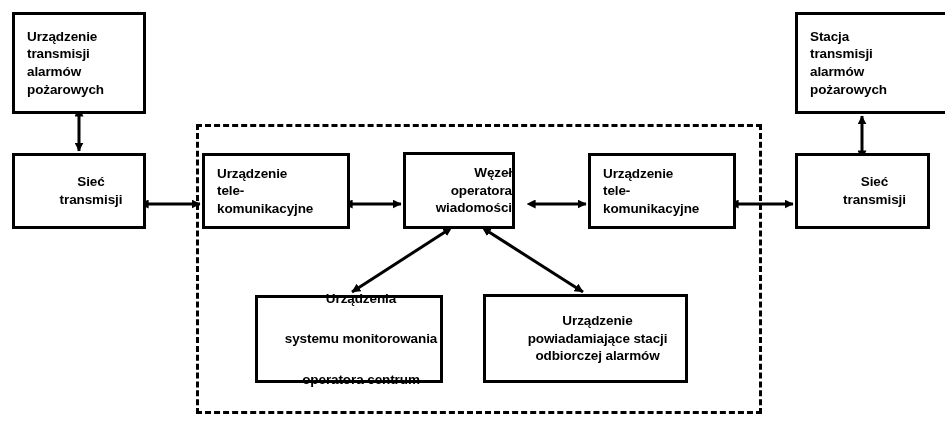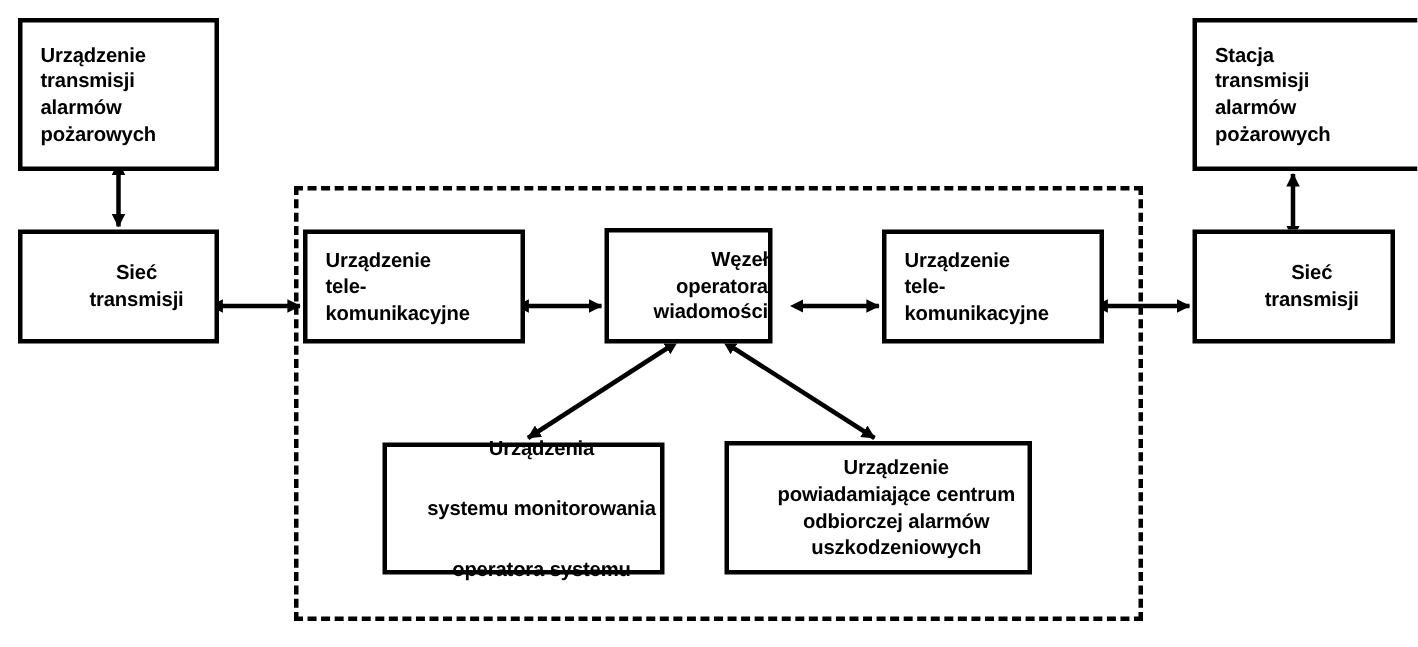--- a/index.html
+++ b/index.html
@@ -144,23 +144,22 @@
   <div class="node align-left" id="node-6" style="left: 795px; top: 12px; width: 157px; height: 102px;">
     <span class="line">Stacja</span>
     <span class="line">transmisji</span>
     <span class="line">alarmów</span>
     <span class="line">pożarowych</span>
   </div>
 
   <div class="node align-center" id="node-7" style="left: 255px; top: 295px; width: 188px; height: 88px; gap: 23px;">
     <span class="line">Urządzenia</span>
     <span class="line">systemu monitorowania</span>
-    <span class="line">operatora systemu</span>
+    <span class="line">operatora centrum</span>
   </div>
 
   <div class="node align-center" id="node-8" style="left: 483px; top: 294px; width: 205px; height: 89px;">
     <span class="line">Urządzenie</span>
-    <span class="line">powiadamiające centrum</span>
+    <span class="line">powiadamiające stacji</span>
     <span class="line">odbiorczej alarmów</span>
-    <span class="line">uszkodzeniowych</span>
   </div>
 
 </div>
 
 </body></html>

